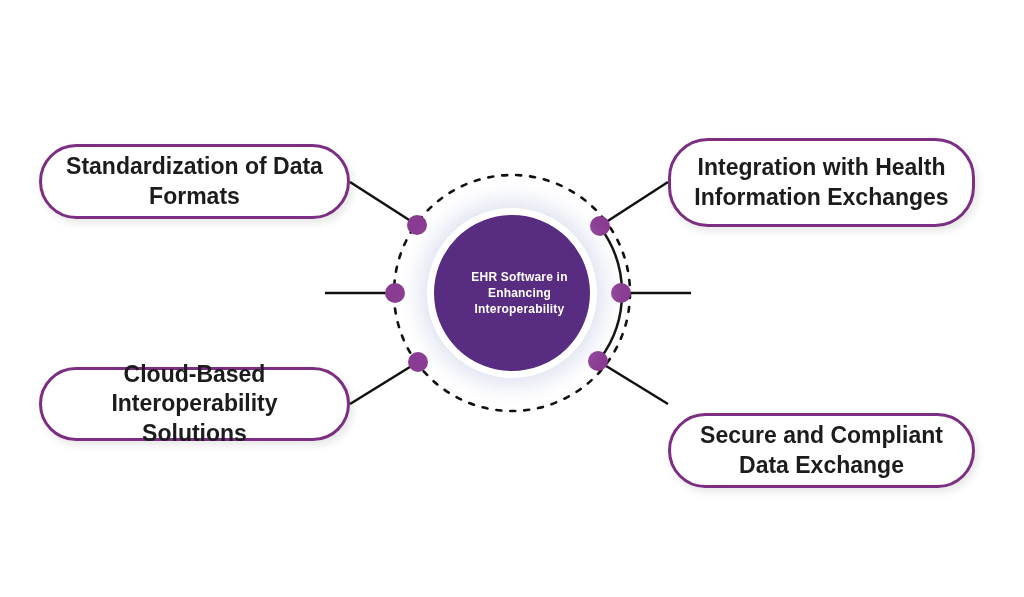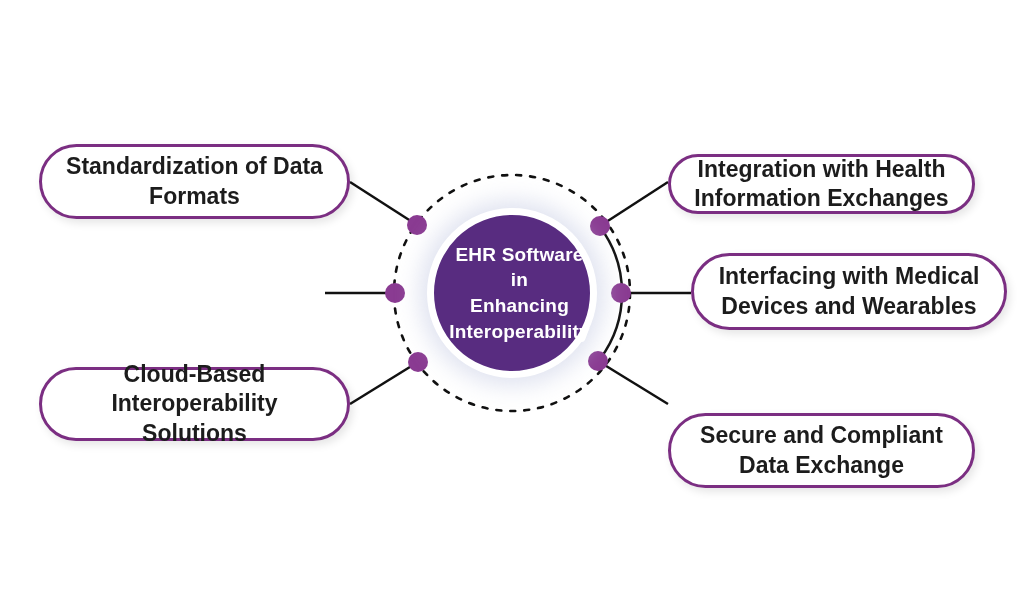--- a/index.html
+++ b/index.html
@@ -71,21 +71,21 @@
     margin-left: -7px;
     margin-top: -7px;
     box-shadow: 0 0 22px 8px rgba(198,204,228,0.55);
     display: flex;
     align-items: center;
     justify-content: center;
     text-align: center;
   }
   .center-label {
     color: var(--center-text, #ffffff);
-    font-size: 19px;
+    font-size: 12px;
     font-weight: 700;
     line-height: 1.35;
     white-space: pre-line;
     letter-spacing: 0.2px;
     margin-left: 15px;
   }
 </style>
 </head>
 <body>
 
@@ -116,20 +116,18 @@
     <div class="center-label">EHR Software in
 Enhancing
 Interoperability</div>
   </div>
 
   <div class="pill" style="left:39px; top:144px; width:311px; height:75px;">Standardization of Data
 Formats</div>
   <div class="pill" style="left:39px; top:367px; width:311px; height:74px;">Cloud-Based Interoperability
 Solutions</div>
 
-  <div class="pill" style="left:668px; top:154px; width:307px; height:60px;">Integration with Health
+  <div class="pill" style="left:668px; top:138px; width:307px; height:89px;">Integration with Health
 Information Exchanges</div>
-  <div class="pill" style="left:691px; top:253px; width:316px; height:77px;">Interfacing with Medical
-Devices and Wearables</div>
   <div class="pill" style="left:668px; top:365px; width:307px; height:75px;margin-top:48px;">Secure and Compliant
 Data Exchange</div>
 
 </div>
 
 </body></html>

